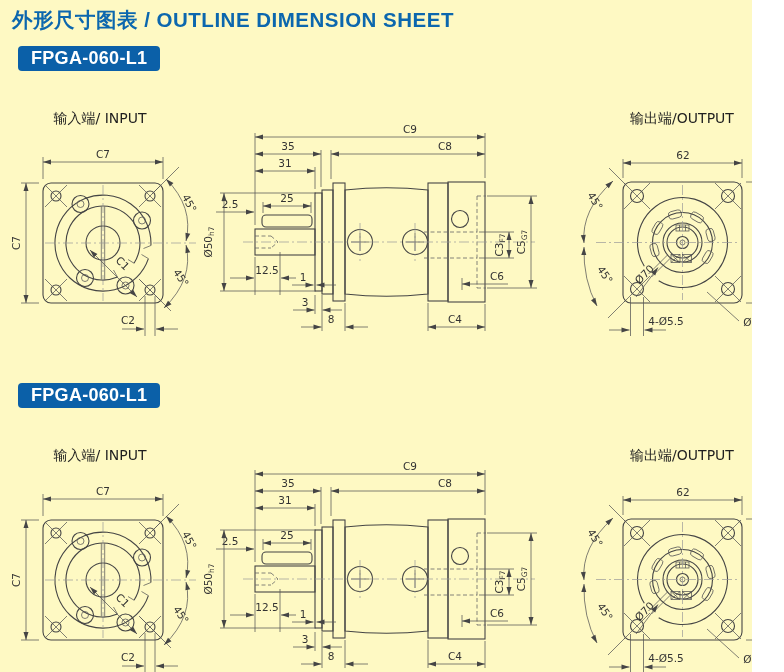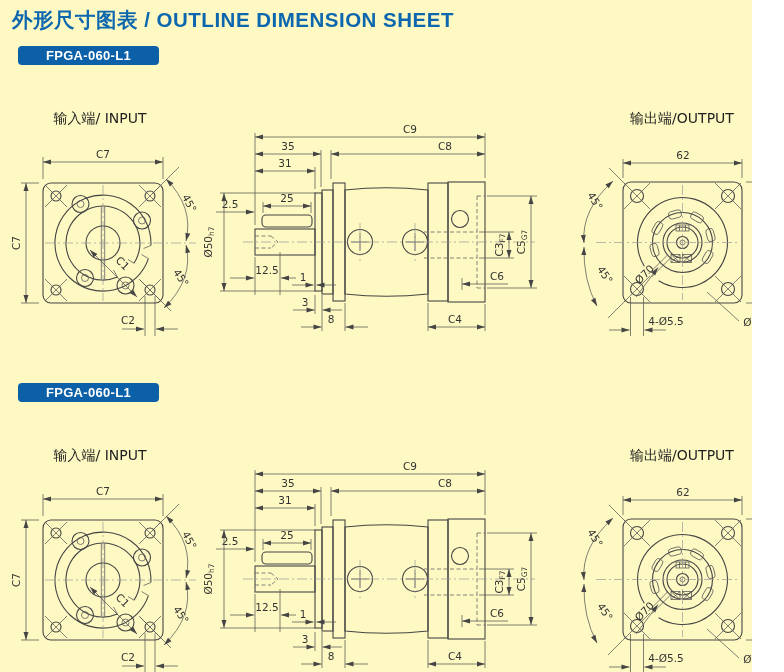--- a/index.html
+++ b/index.html
@@ -4,21 +4,21 @@
 <style>
   html,body{margin:0;padding:0;background:#fff;}
   .page{position:relative;width:752px;height:672px;background:#fef9c3;overflow:hidden;
         font-family:"Liberation Sans",sans-serif;}
   .title{position:absolute;left:12px;top:6px;font-size:20.5px;font-weight:bold;
          color:#0c67ae;letter-spacing:.5px;white-space:nowrap;}
   .section{position:absolute;left:0;width:784px;}
   .s0{top:46px;}
   .s1{top:383px;}
   .badge{position:absolute;left:18px;top:0;background:#0b60a8;color:#fff;
-         font-size:13px;font-weight:bold;padding:2px 28px;border-radius:4px;
+         font-size:18px;font-weight:bold;padding:2px 13px;border-radius:4px;
          letter-spacing:.3px;}
   .row-svg{position:absolute;left:0;top:49px;}
   
   .o{fill:none;stroke:#454545;stroke-width:1.1;}
   .t{fill:none;stroke:#555;stroke-width:0.75;}
   .dl{fill:none;stroke:#555;stroke-width:0.75;}
   .cl{fill:none;stroke:#999;stroke-width:0.7;stroke-dasharray:10 3 2 3;}
   .dash{fill:none;stroke:#666;stroke-width:0.8;stroke-dasharray:4 2.5;}
   text.d{font-family:"DejaVu Sans",sans-serif;font-size:10.5px;fill:#333;text-anchor:middle;}
   text.lbl{font-family:"DejaVu Sans",sans-serif;font-size:14px;fill:#1f1f1f;text-anchor:middle;}

